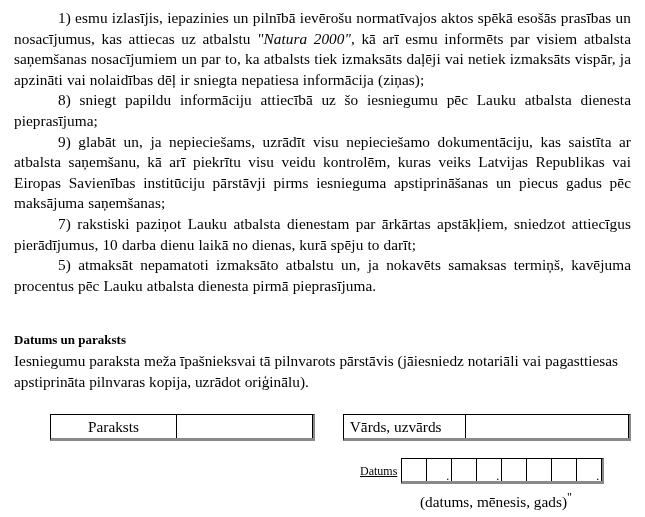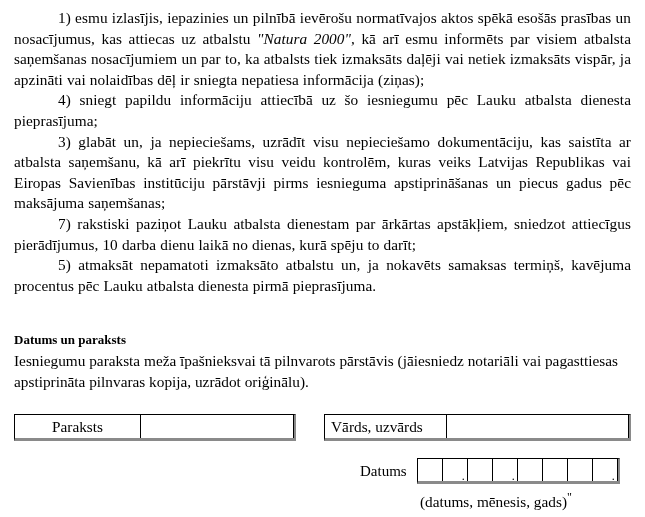--- a/index.html
+++ b/index.html
@@ -65,20 +65,21 @@
   }
   .field-group {
     display: flex;
     align-items: stretch;
     border-top: 1px solid #000;
     border-left: 1px solid #000;
     border-right: 2px solid #8a8a8a;
     border-bottom: 3px solid #8a8a8a;
     background: #ffffff;
     box-sizing: border-box;
+    margin-left: 36px;
   }
   .field-group.paraksts { width: 283px; }
   .field-group.vards { width: 308px; margin-left: 28px; justify-content: space-between; }
 
   .field-label {
     display: flex;
     align-items: center;
     justify-content: center;
     box-sizing: border-box;
     border-right: 1px solid #000;
@@ -100,24 +101,25 @@
 
   
   .date-row {
     position: absolute;
     left: 360px;
     top: 458px;
     display: flex;
     align-items: center;
   }
   .date-label {
-    font-size: 15px;
+    font-size: 12px;
     line-height: 1;
-    margin-right: 10px;
+    margin-right: 4px;
     white-space: nowrap;
+    text-decoration: underline;
   }
   .date-grid {
     display: flex;
     border-top: 1px solid #000;
     border-left: 1px solid #000;
     border-right: 2px solid #8a8a8a;
     border-bottom: 3px solid #8a8a8a;
     background: #ffffff;
     box-sizing: border-box;
   }
@@ -150,23 +152,23 @@
     font-size: 12px;
   }
 </style>
 </head>
 <body>
 
 <div id="page">
 
   <p class="para"><span>1) esmu izlasījis, iepazinies un pilnībā ievērošu normatīvajos aktos spēkā esošās prasības un nosacījumus, kas attiecas uz atbalstu </span><span class="italic">"Natura 2000"</span><span>, kā arī esmu informēts par visiem atbalsta saņemšanas nosacījumiem un par to, ka atbalsts tiek izmaksāts daļēji vai netiek izmaksāts vispār, ja apzināti vai nolaidības dēļ ir sniegta nepatiesa informācija (ziņas);</span></p>
 
-  <p class="para">4) sniegt papildu informāciju attiecībā uz šo iesniegumu pēc Lauku atbalsta dienesta pieprasījuma;</p>
-
-  <p class="para">3) glabāt un, ja nepieciešams, uzrādīt visu nepieciešamo dokumentāciju, kas saistīta ar atbalsta saņemšanu, kā arī piekrītu visu veidu kontrolēm, kuras veiks Latvijas Republikas vai Eiropas Savienības institūciju pārstāvji pirms iesnieguma apstiprināšanas un piecus gadus pēc maksājuma saņemšanas;</p>
+  <p class="para">8) sniegt papildu informāciju attiecībā uz šo iesniegumu pēc Lauku atbalsta dienesta pieprasījuma;</p>
+
+  <p class="para">9) glabāt un, ja nepieciešams, uzrādīt visu nepieciešamo dokumentāciju, kas saistīta ar atbalsta saņemšanu, kā arī piekrītu visu veidu kontrolēm, kuras veiks Latvijas Republikas vai Eiropas Savienības institūciju pārstāvji pirms iesnieguma apstiprināšanas un piecus gadus pēc maksājuma saņemšanas;</p>
 
   <p class="para">7) rakstiski paziņot Lauku atbalsta dienestam par ārkārtas apstākļiem, sniedzot attiecīgus pierādījumus, 10 darba dienu laikā no dienas, kurā spēju to darīt;</p>
 
   <p class="para">5) atmaksāt nepamatoti izmaksāto atbalstu un, ja nokavēts samaksas termiņš, kavējuma procentus pēc Lauku atbalsta dienesta pirmā pieprasījuma.</p>
 
   <div class="block-gap"></div>
 
 
   <div class="block-gap"></div>
 

